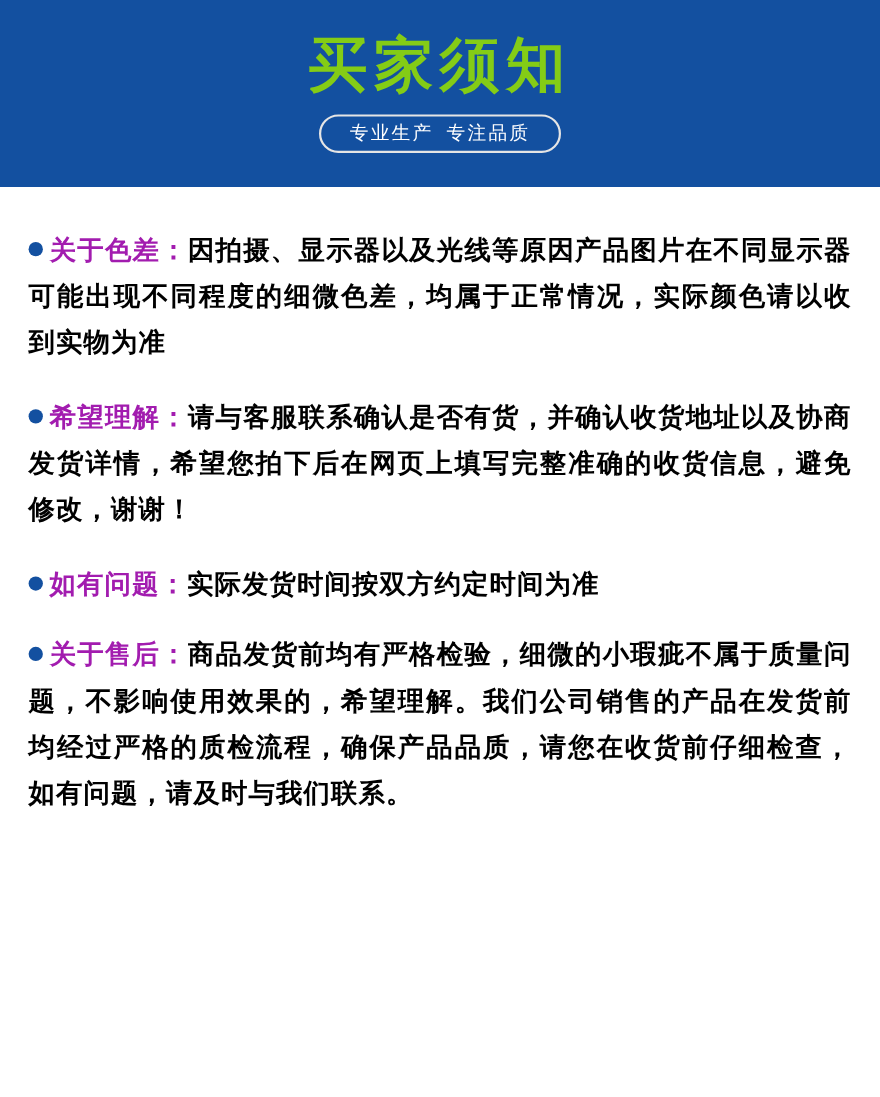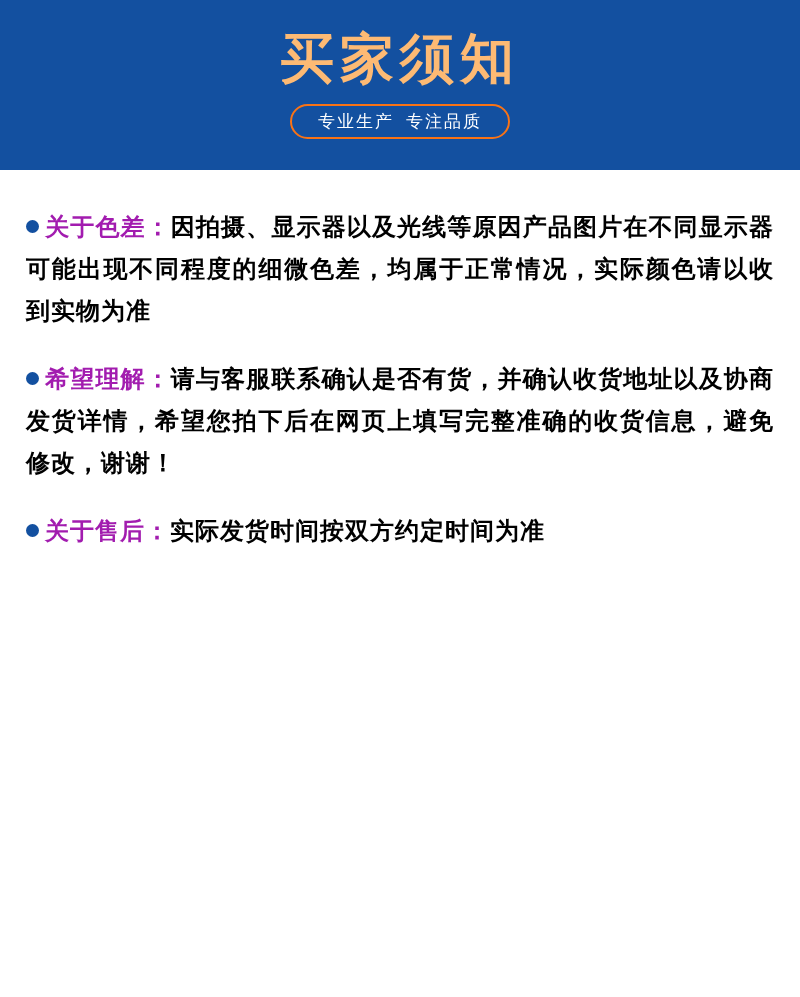--- a/index.html
+++ b/index.html
@@ -27,36 +27,36 @@
     height: 170px;
     background: #1350a0;
     display: flex;
     flex-direction: column;
     align-items: center;
     justify-content: flex-start;
     box-sizing: border-box;
     padding-top: 28px;
   }
   .banner-title {
-    color: #fdba74;
+    color: #84cc16;
     font-size: 54px;
     font-weight: bold;
     letter-spacing: 6px;
     line-height: 1.15;
     text-align: center;
     margin: 0;
   }
   .banner-sub-wrap {
     margin-top: 14px;
     display: flex;
     align-items: center;
     justify-content: center;
   }
   .banner-sub {
-    border: 2px solid #f97316;
+    border: 2px solid #e5e5e5;
     border-radius: 22px;
     color: #ffffff;
     font-size: 17px;
     letter-spacing: 2px;
     padding: 5px 26px 6px 26px;
     white-space: nowrap;
     line-height: 1.2;
   }
   .banner-sub .gap {
     display: inline-block;
@@ -121,19 +121,22 @@
 
     <div class="item">
       <p class="para"><span class="bullet"></span><span class="label">关于色差：</span><span class="text">因拍摄、显示器以及光线等原因产品图片在不同显示器可能出现不同程度的细微色差，均属于正常情况，实际颜色请以收到实物为准</span></p>
     </div>
 
     <div class="item">
       <p class="para"><span class="bullet"></span><span class="label">希望理解：</span><span class="text">请与客服联系确认是否有货，并确认收货地址以及协商发货详情，希望您拍下后在网页上填写完整准确的收货信息，避免修改，谢谢！</span></p>
     </div>
 
     <div class="item tight">
-      <p class="para"><span class="bullet"></span><span class="label">关于售后：</span><span class="text">实际发货时间按双方约定时间为准</span></p>
+      <p class="para"><span class="bullet"></span><span class="label">如有问题：</span><span class="text">实际发货时间按双方约定时间为准</span></p>
     </div>
 
 
+    <div class="item">
+      <p class="para"><span class="bullet"></span><span class="label">关于售后：</span><span class="text">商品发货前均有严格检验，细微的小瑕疵不属于质量问题，不影响使用效果的，希望理解。我们公司销售的产品在发货前均经过严格的质检流程，确保产品品质，请您在收货前仔细检查，如有问题，请及时与我们联系。</span></p>
+    </div>
 
   </div>
 </div>
 
 </body></html>

